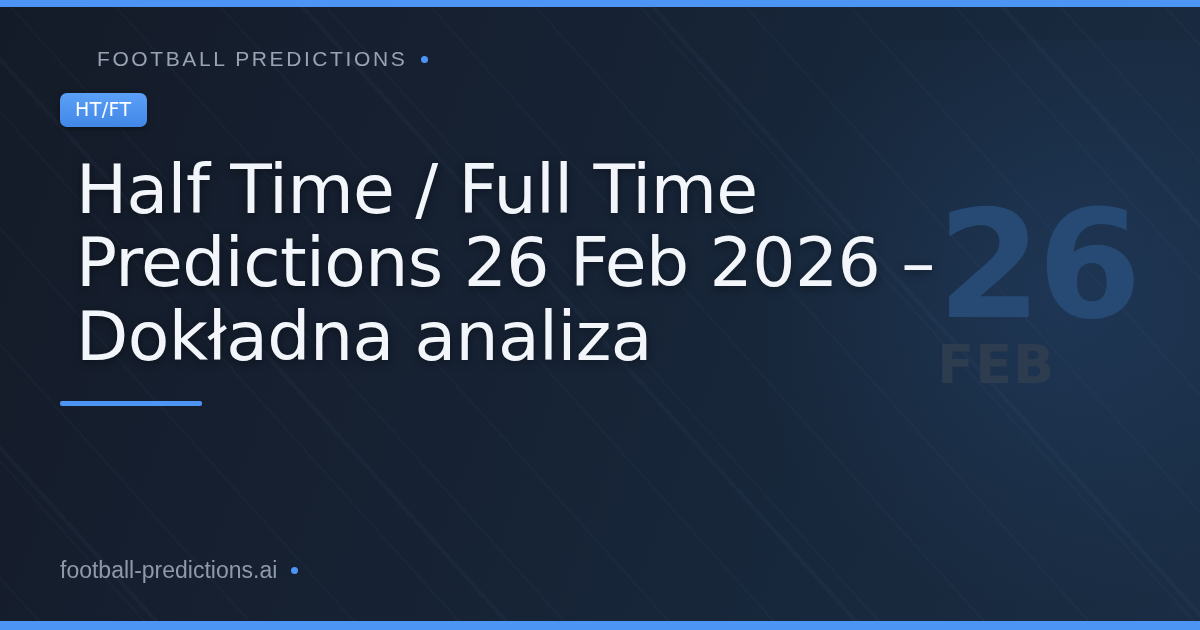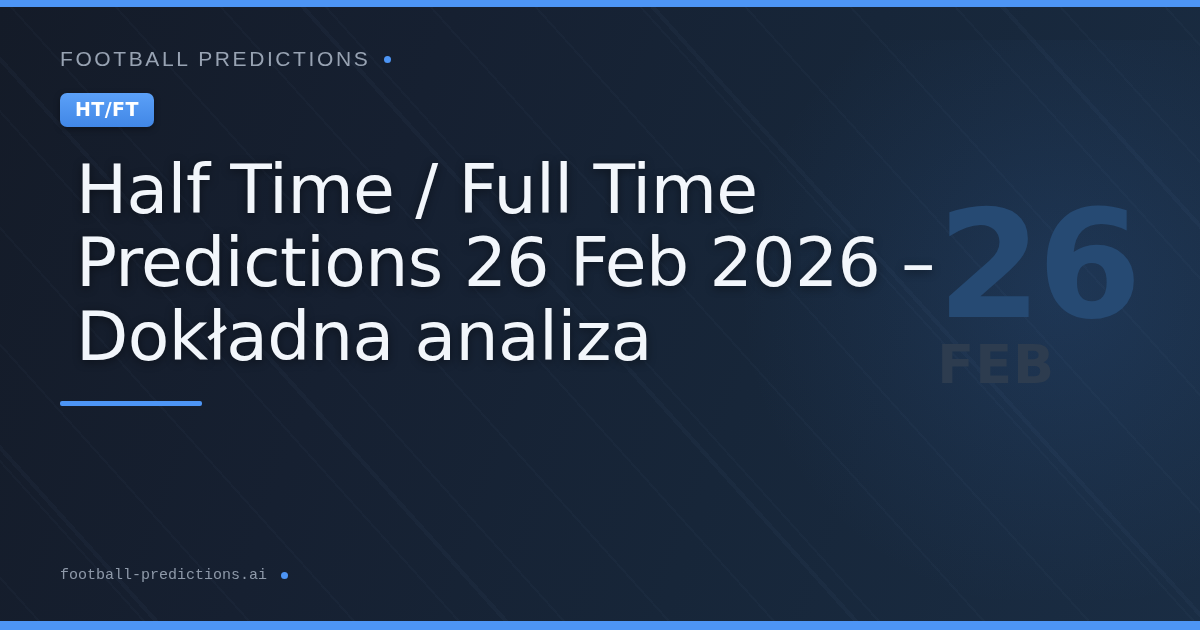--- a/index.html
+++ b/index.html
@@ -117,39 +117,40 @@
     gap: 14px;
     height: 30px;
   }
   .eyebrow {
     font-family: "Liberation Sans", sans-serif;
     font-size: 21px;
     font-weight: normal;
     letter-spacing: 2.6px;
     color: #98a3b3;
     white-space: nowrap;
+    margin-left: 37px;
   }
   .dot {
     width: 7px;
     height: 7px;
     border-radius: 50%;
     background: #4d95f5;
     flex: 0 0 auto;
   }
 
   .badge {
     display: inline-block;
     margin-top: 19px;
     padding: 7px 15px 8px 15px;
     border-radius: 7px;
     background: linear-gradient(180deg, #5ba0f7 0%, #4187e6 100%);
     color: #ffffff;
     font-family: "DejaVu Sans", sans-serif;
     font-size: 19px;
-    font-weight: bold;
+    font-weight: normal;
     letter-spacing: 0.4px;
     line-height: 1;
     box-shadow: 0 2px 6px rgba(0,0,0,0.35);
   }
 
   .title {
     margin: 26px 0 0 16px;
     font-family: "DejaVu Sans", sans-serif;
     font-weight: normal;
     font-size: 68px;
@@ -171,22 +172,22 @@
   
   .footer {
     position: absolute;
     left: 60px;
     bottom: 46px;
     display: flex;
     align-items: center;
     gap: 14px;
   }
   .footer-text {
-    font-family: Liberation Mono, monospace;
-    font-size: 15px;
+    font-family: Liberation Sans, sans-serif;
+    font-size: 23px;
     color: #8e99a9;
     white-space: nowrap;
   }
 </style>
 </head>
 <body>
 
 <div class="og-card">
 
   <div class="hatch"></div>

